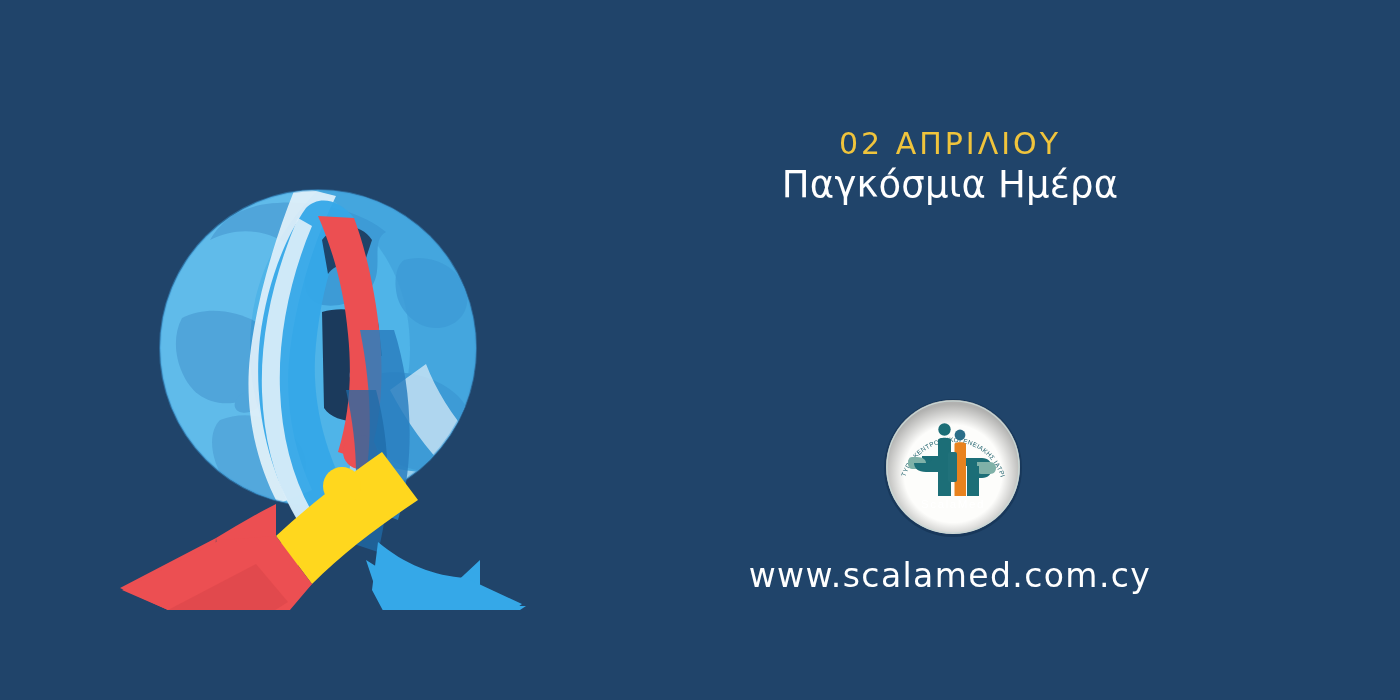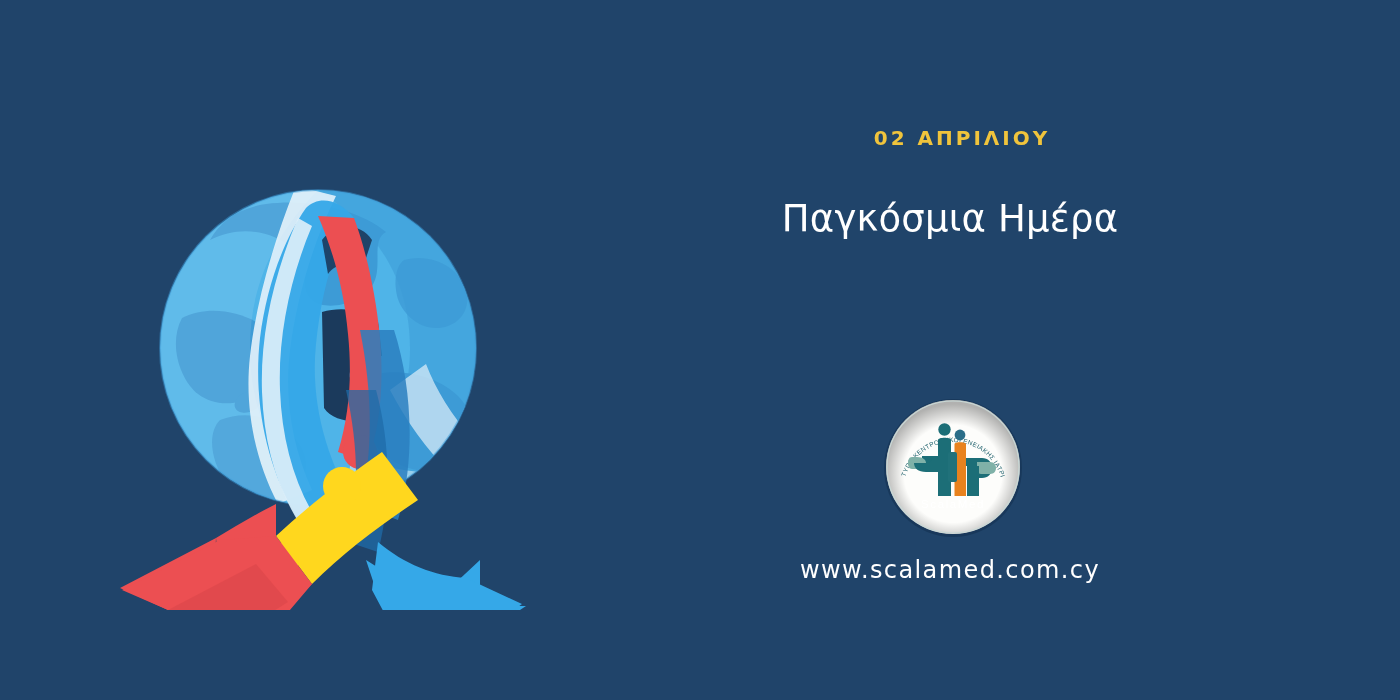--- a/index.html
+++ b/index.html
@@ -34,34 +34,34 @@
     position: absolute;
     left: 600px;
     top: 0;
     width: 800px;
     height: 700px;
   }
 
   .date-line {
     position: absolute;
     top: 126px;
-    left: 12px;
+    left: 0;
     width: 700px;
     text-align: center;
     color: #f0c43c;
-    font-size: 20px;
-    font-weight: bold;
+    font-size: 30px;
+    font-weight: normal;
     letter-spacing: 3px;
     font-family: "DejaVu Sans", sans-serif;
     white-space: nowrap;
   }
 
   .headline {
     position: absolute;
-    top: 196px;
+    top: 162px;
     left: 0;
     width: 700px;
     text-align: center;
     color: #ffffff;
     font-size: 37px;
     line-height: 1.22;
     font-weight: normal;
     font-family: "DejaVu Sans", sans-serif;
     letter-spacing: 0.2px;
   }
@@ -78,21 +78,21 @@
   }
   .badge svg { display: block; width: 100%; height: 100%; }
 
   .website {
     position: absolute;
     top: 556px;
     left: 0;
     width: 700px;
     text-align: center;
     color: #ffffff;
-    font-size: 24px;
+    font-size: 33px;
     letter-spacing: 1.4px;
     font-family: "DejaVu Sans", sans-serif;
     white-space: nowrap;
   }
 </style>
 </head>
 <body>
 
 <div class="poster">
 

